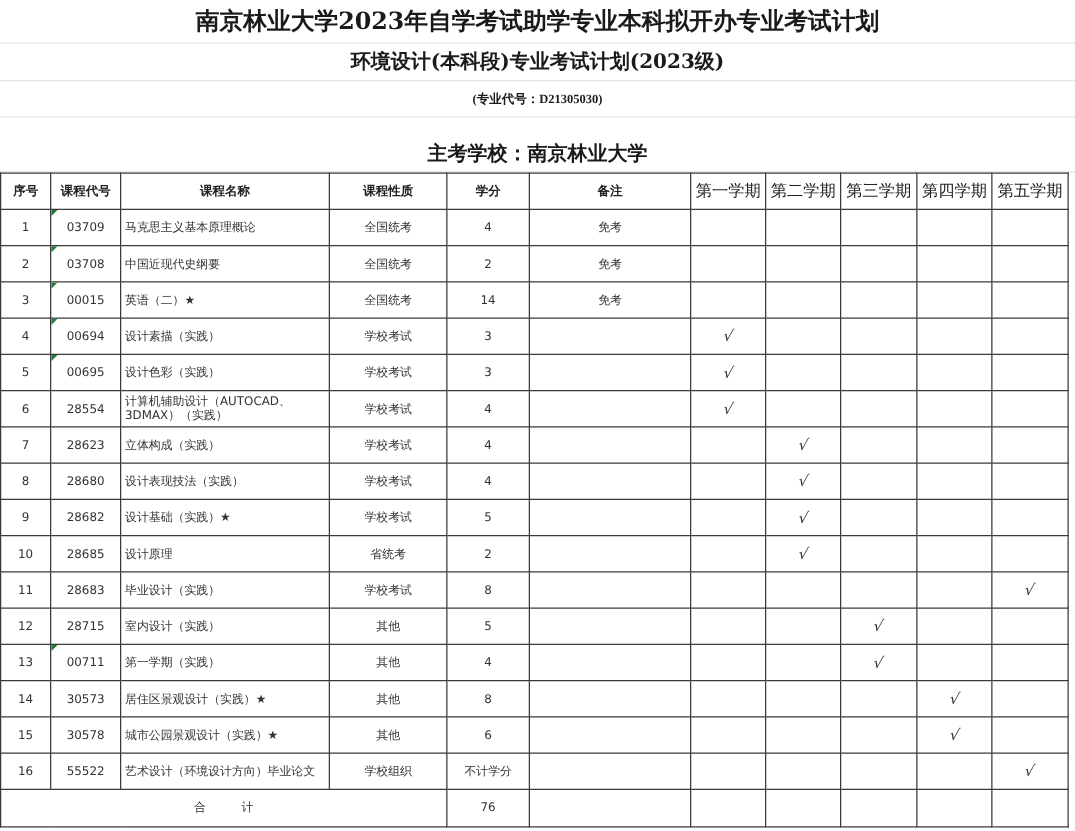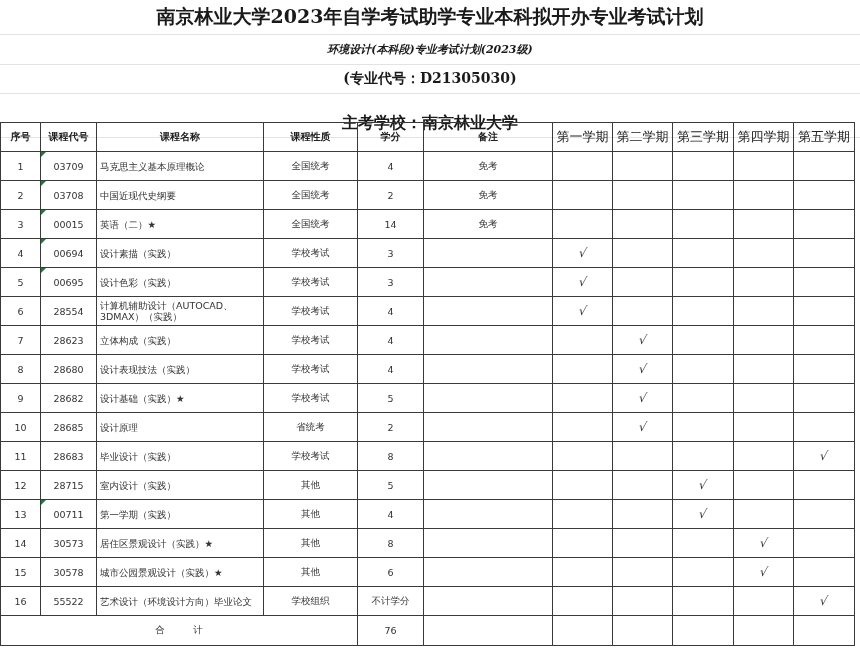--- a/index.html
+++ b/index.html
@@ -1,22 +1,22 @@
 <!DOCTYPE html>
 <html><head>
 <meta charset="utf-8">
 <style>
   html, body { margin: 0; padding: 0; background: #ffffff; }
   body { width: 860px; height: 665px; overflow: hidden; position: relative; font-family: "DejaVu Sans", sans-serif; color: #222; }
   .title-row { position: absolute; left: 0; width: 860px; text-align: center; border-bottom: 1px solid #e3e3e3; box-sizing: border-box; display: flex; align-items: center; justify-content: center; font-family: "DejaVu Serif", serif; font-weight: bold; color: #1a1a1a; }
   .t1 { top: 0; height: 35px; font-size: 19px; }
-  .t2 { top: 35px; height: 30px; font-size: 11px; font-style: italic; }
-  .t3 { top: 65px; height: 29px; font-size: 14px; }
+  .t2 { top: 35px; height: 30px; font-size: 16px; }
+  .t3 { top: 65px; height: 29px; font-size: 10px; font-family: Liberation Serif, serif; }
   .t4 { top: 94px; height: 28px; font-size: 16px; margin-top: 16px; }
-  table.plan { position: absolute; left: 0; top: 122px; border-collapse: collapse; table-layout: fixed; width: 854px; }
+  table.plan { position: absolute; left: 0; top: 138px; border-collapse: collapse; table-layout: fixed; width: 854px; }
   table.plan td, table.plan th { border: 1.5px solid #3a3a3a; padding: 0 3px; font-size: 9.5px; text-align: center; vertical-align: middle; overflow: hidden; }
   table.plan th { height: 28px; font-weight: bold; font-size: 10px; color: #222; }
   table.plan th.term { font-weight: normal; font-size: 13px; }
   table.plan td { height: 28px; color: #333; }
   td.name { text-align: left !important; line-height: 11px; }
   td.code { position: relative; margin-left: 23px; }
   td.code.flag::before { content: ""; position: absolute; left: 0; top: 0; border-top: 5px solid #1f7a3a; border-right: 5px solid transparent; }
   .check { font-size: 12px; color: #333; display: inline-block; transform: skewX(-10deg); }
   tr.total td { height: 29px; }
 </style>

